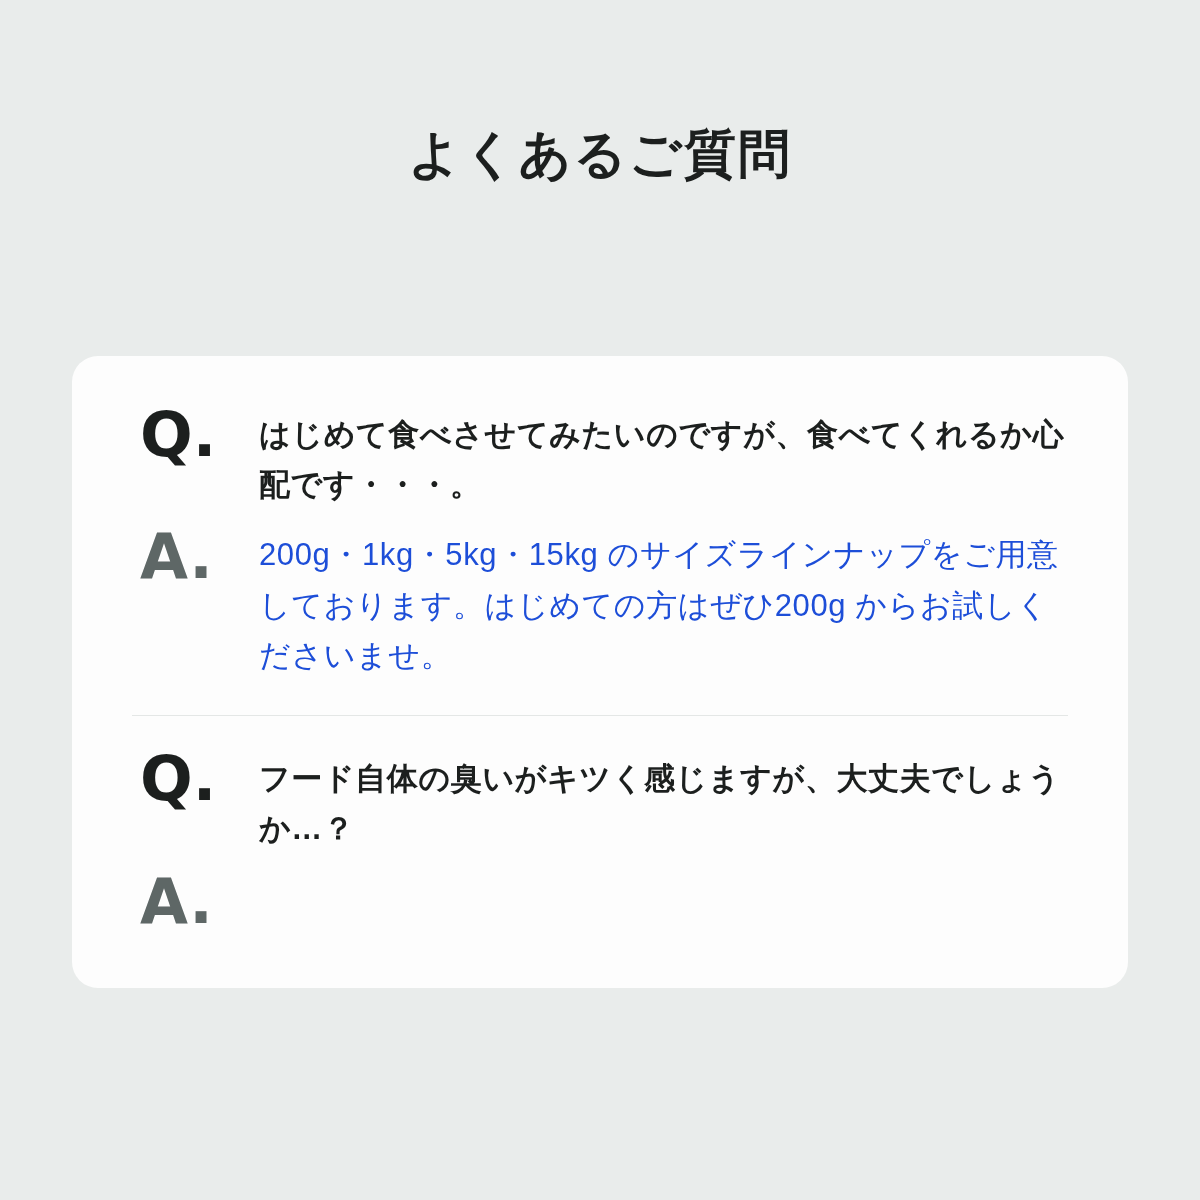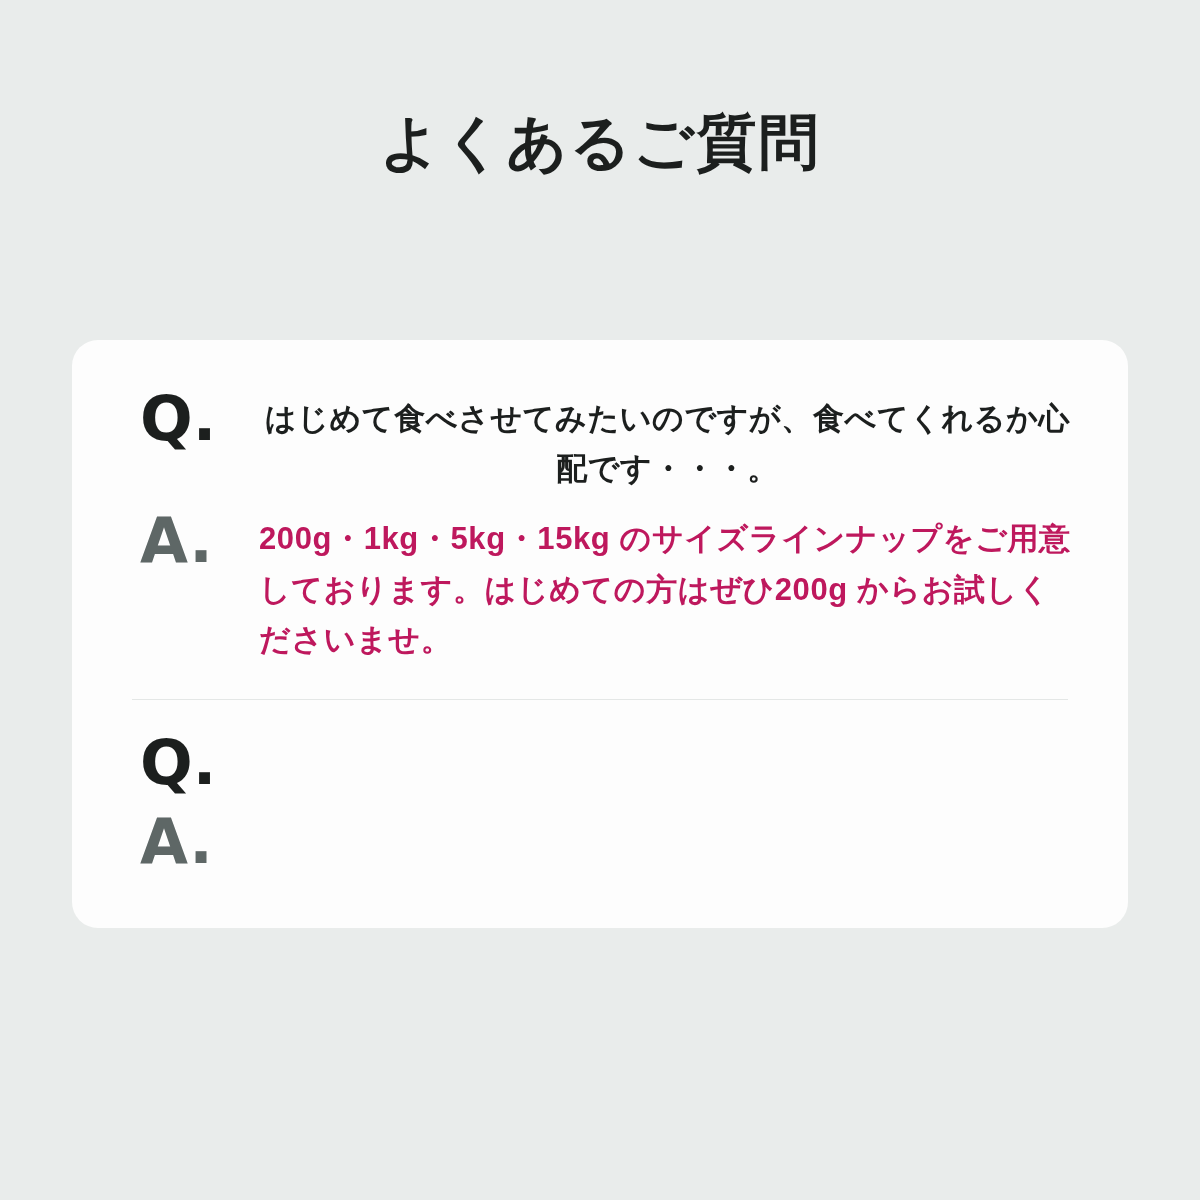--- a/index.html
+++ b/index.html
@@ -16,27 +16,27 @@
 
   .page {
     position: relative;
     width: 1200px;
     height: 1200px;
     box-sizing: border-box;
   }
 
   .page-title {
     text-align: center;
-    font-size: 60px;
+    font-size: 52px;
     line-height: 1;
     font-weight: 700;
     color: #1c1f1e;
     letter-spacing: 2px;
     padding-top: 112px;
-    margin: 0;
+    margin: 16px;
     font-family: "DejaVu Sans", "Liberation Sans", sans-serif;
   }
 
   .faq-card {
     position: absolute;
     left: 72px;
     top: 340px;
     width: 1056px;
     box-sizing: border-box;
     background: #fdfdfd;
@@ -75,26 +75,25 @@
     flex: 1 1 auto;
     font-size: 31px;
     line-height: 1.62;
     letter-spacing: 0.6px;
   }
 
   .qa-text.question {
     color: #1c1f1e;
     font-weight: 700;
     padding-top: 8px;
-    text-align: center;
   }
 
   .qa-text.answer {
-    color: #be185d;
-    font-weight: 700;
+    color: #1d4ed8;
+    font-weight: 400;
     padding-top: 6px;
   }
 
   .answer-row {
     margin-top: 14px;
   }
 
   .divider {
     height: 1px;
     background: #e4e7e6;
@@ -119,20 +118,21 @@
         <div class="marker a">A.</div>
         <div class="qa-text answer">200g・1kg・5kg・15kg のサイズラインナップをご用意しております。はじめての方はぜひ200g からお試しくださいませ。</div>
       </div>
     </div>
 
     <div class="divider"></div>
 
     <div class="qa-block">
       <div class="qa-row">
         <div class="marker q">Q.</div>
+        <div class="qa-text question">フード自体の臭いがキツく感じますが、大丈夫でしょうか…？</div>
       </div>
       <div class="qa-row answer-row">
         <div class="marker a">A.</div>
       </div>
     </div>
 
   </div>
 </div>
 
 </body></html>

